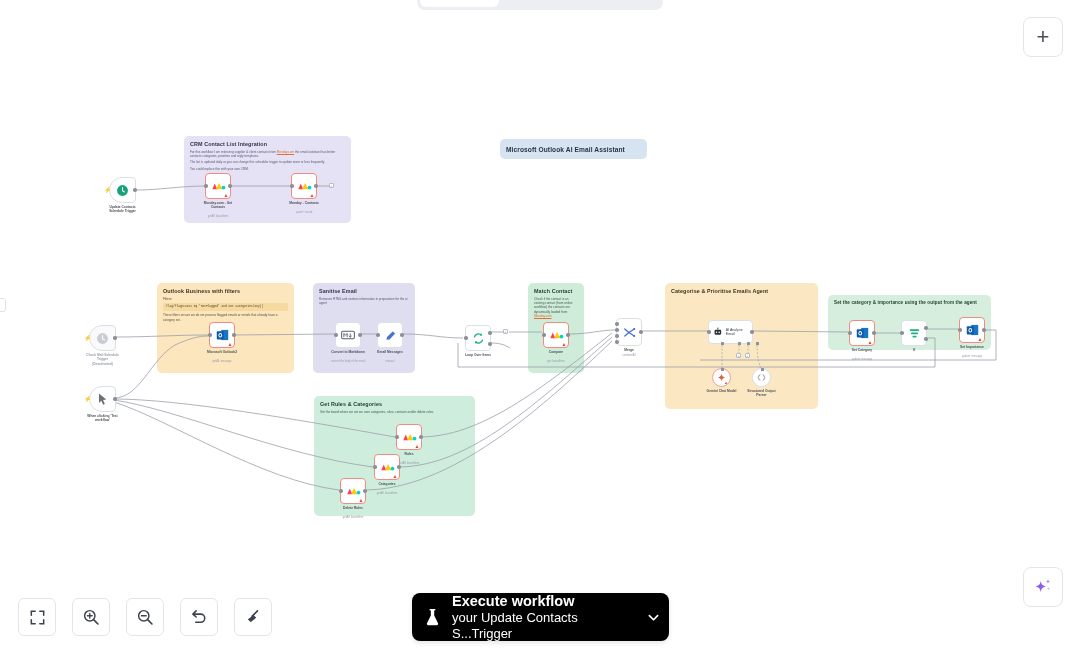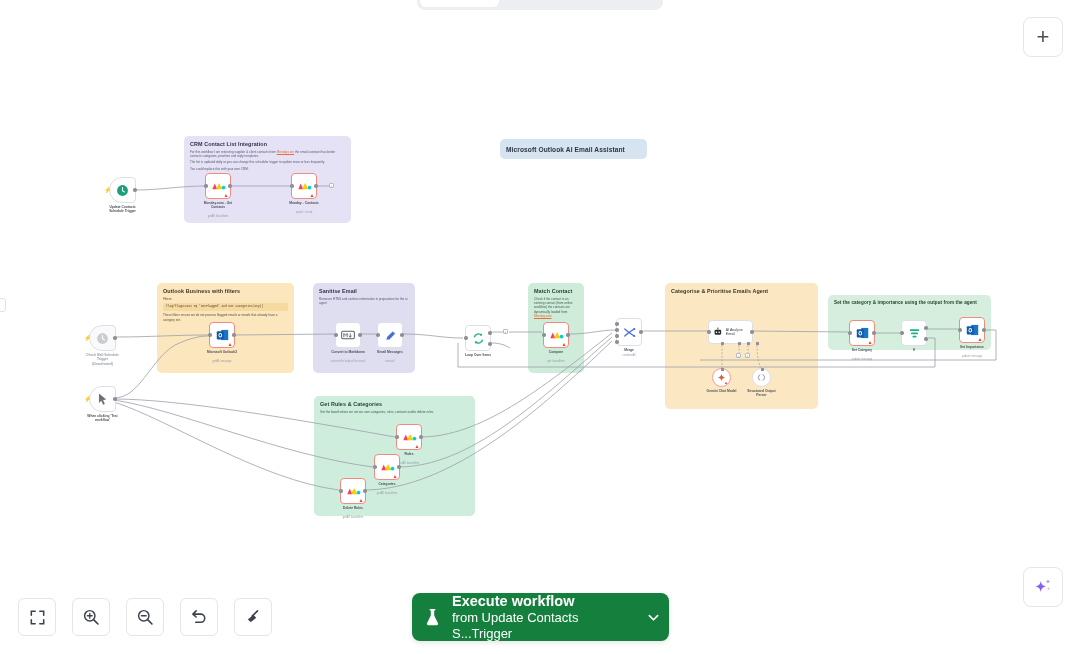--- a/index.html
+++ b/index.html
@@ -124,21 +124,21 @@
   .tbtn {
     width: 38px; height: 38px; background: #fff; border: 1px solid #e3e5e9;
     border-radius: 6px; display: flex; align-items: center; justify-content: center;
     cursor: pointer;
   }
 
   
   .exec-wrap {
     position: absolute; left: 412px; bottom: 13px;
     width: 257px; height: 48px;
-    background: #15803d; border-radius: 8px;
+    background: #000000; border-radius: 8px;
     display: flex; align-items: center; cursor: pointer;
     box-shadow: 0 2px 5px rgba(0,0,0,.10);
   }
   .exec-icon { width: 40px; display: flex; align-items: center; justify-content: center; }
   .exec-txt { flex: 1; color: #fff; line-height: 1.18; }
   .exec-t1 { font-size: 14.5px; font-weight: 700; }
   .exec-t2 { font-size: 13px; font-weight: 400; }
   .exec-chev { width: 32px; display: flex; align-items: center; justify-content: center; }
 
   
@@ -607,21 +607,21 @@
 
   <div class="exec-wrap">
     <div class="exec-icon">
       <svg width="17" height="19" viewBox="0 0 20 22">
         <path d="M8 2h4v6.5l4.5 9.2A1.6 1.6 0 0 1 15 20H5a1.6 1.6 0 0 1-1.5-2.3L8 8.5Z" fill="#fff"></path>
         <rect x="6.5" y="1" width="7" height="1.8" rx="0.9" fill="#fff"></rect>
       </svg>
     </div>
     <div class="exec-txt">
       <div class="exec-t1">Execute workflow</div>
-      <div class="exec-t2">from Update Contacts S...Trigger</div>
+      <div class="exec-t2">your Update Contacts S...Trigger</div>
     </div>
     <div class="exec-chev">
       <svg width="15" height="15" viewBox="0 0 20 20">
         <path d="M4.5 7.5L10 13l5.5-5.5" stroke="#fff" stroke-width="2.2" fill="none" stroke-linecap="round" stroke-linejoin="round"></path>
       </svg>
     </div>
   </div>
 
   <div class="corner-btn" id="btn-add">
     <span class="plus-glyph">+</span>

